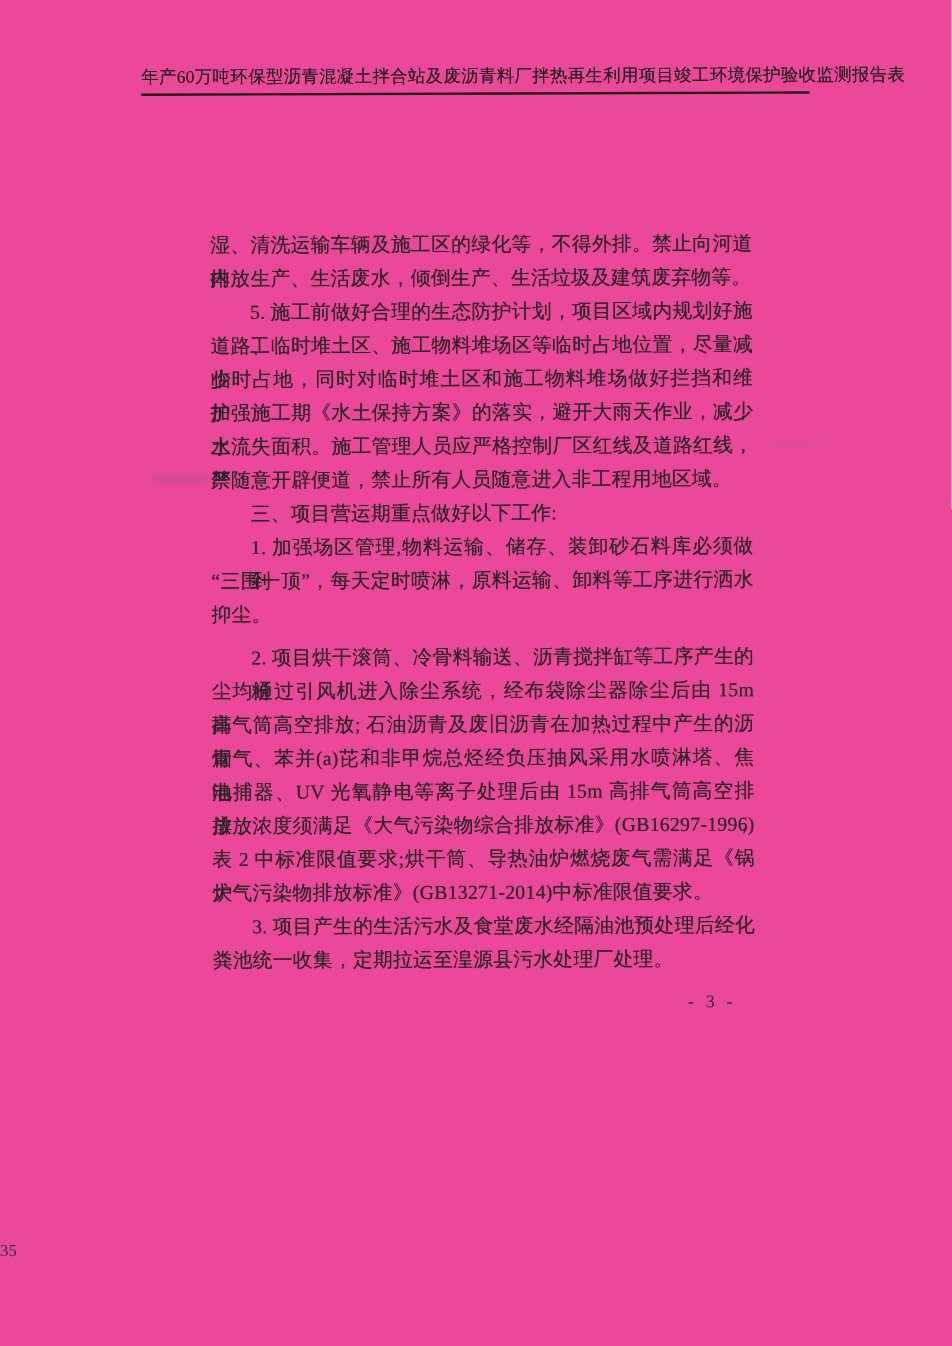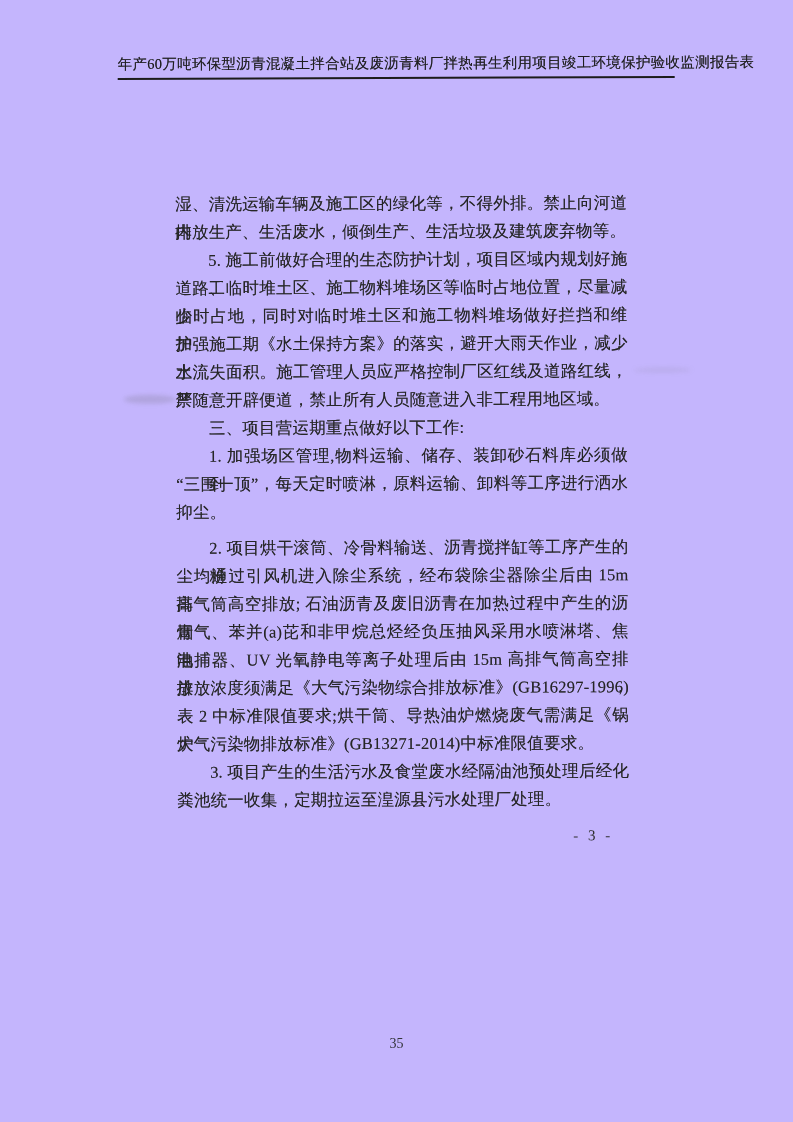--- a/index.html
+++ b/index.html
@@ -4,21 +4,21 @@
 <style>
   html, body {
     margin: 0;
     padding: 0;
     background: #ffffff;
   }
   .page {
     position: relative;
     width: 793px;
     height: 1122px;
-    background: #c4b5fd;
+    background: #ec4899;
     overflow: hidden;
     font-family: "Liberation Serif", serif;
     color: #2b2b2b;
   }
   .scan-tilt {
     position: absolute;
     inset: 0;
     transform: rotate(-0.2deg);
     transform-origin: 50% 40%;
   }
@@ -65,21 +65,21 @@
     left: 572px;
     font-size: 15px;
     letter-spacing: 3px;
     color: #2e2e2e;
   }
   .footer-page-number {
     position: absolute;
     top: 1036px;
     left: 0;
     width: 100%;
-    text-align: center;
+    text-align: left;
     font-size: 14px;
     color: #33343a;
   }
   .smudge {
     position: absolute;
     background: rgba(90, 90, 90, 0.18);
     filter: blur(2px);
     border-radius: 50%;
   }
   .smudge-left {

